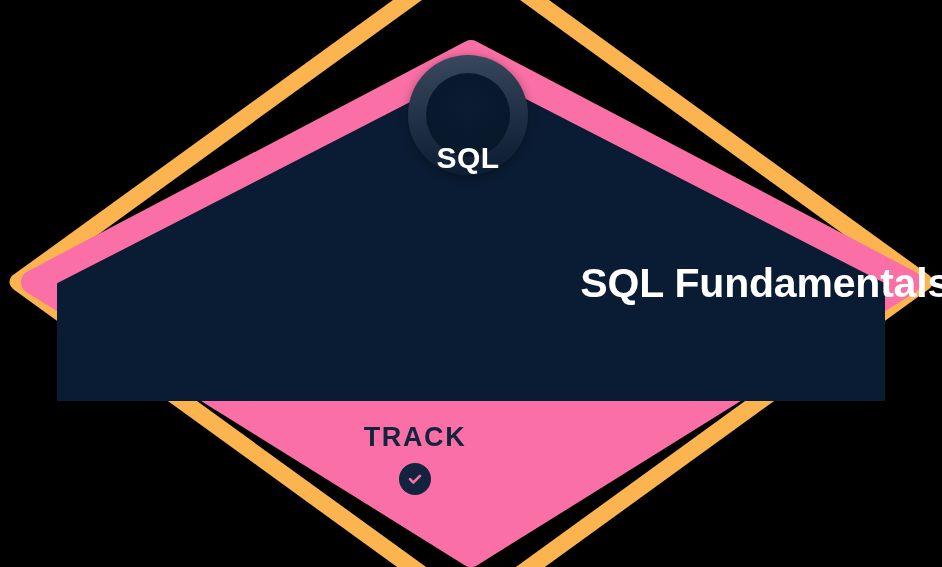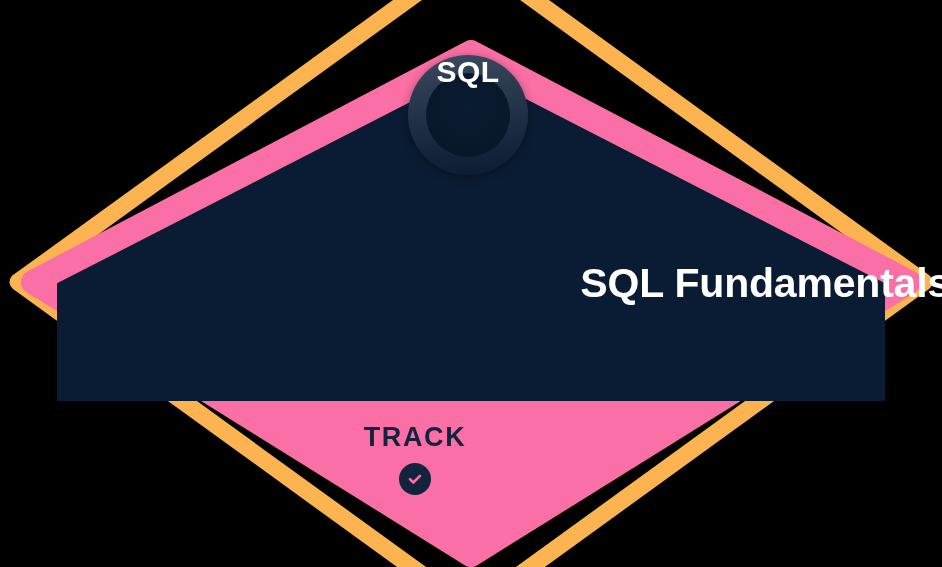--- a/index.html
+++ b/index.html
@@ -38,21 +38,21 @@
   
   #track-emblem {
     position: absolute;
     left: 408px;
     top: 55px;
     width: 120px;
     height: 120px;
     border-radius: 50%;
     background: linear-gradient(175deg, #3a4a60 0%, #2c3b50 28%, #1d2d43 58%, #122238 82%, #0c1d32 100%);
     display: flex;
-    align-items: flex-start;
+    align-items: flex-end;
     justify-content: center;
     box-shadow: 0 2px 10px rgba(0,0,0,0.35);
   }
   #track-emblem::before {
     content: "";
     position: absolute;
     left: 18px;
     top: 18px;
     width: 84px;
     height: 84px;

